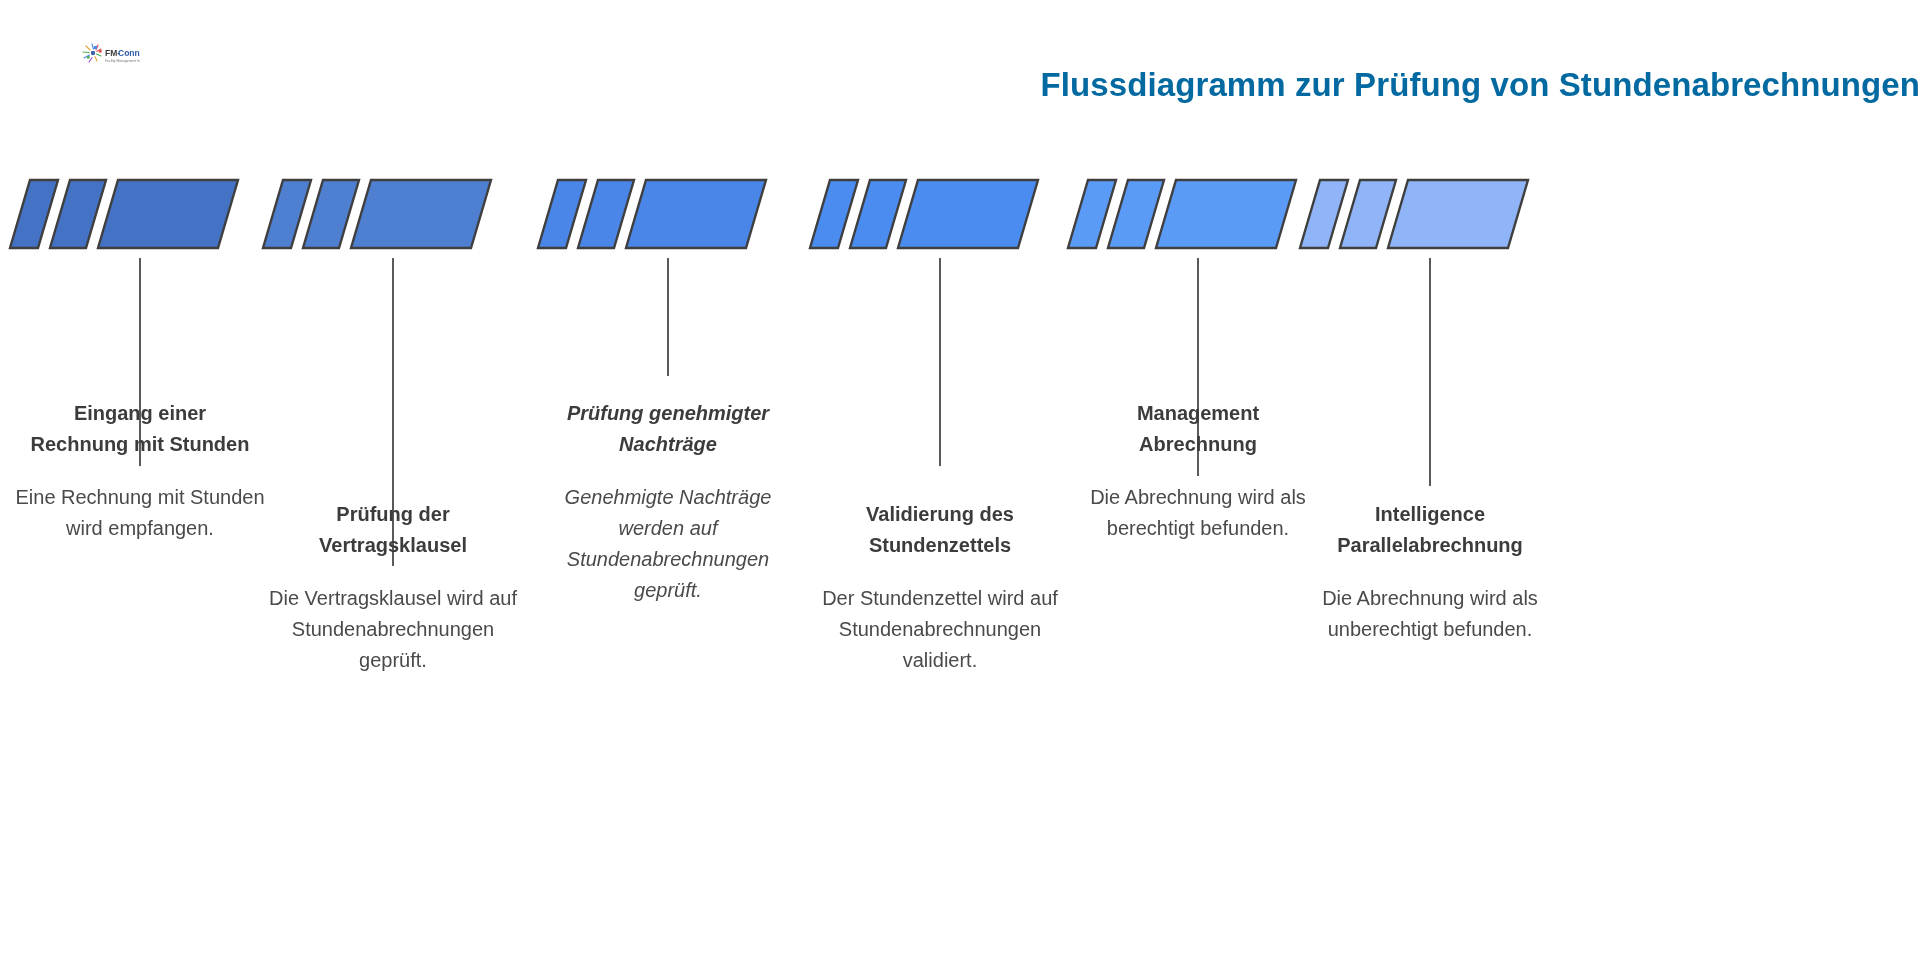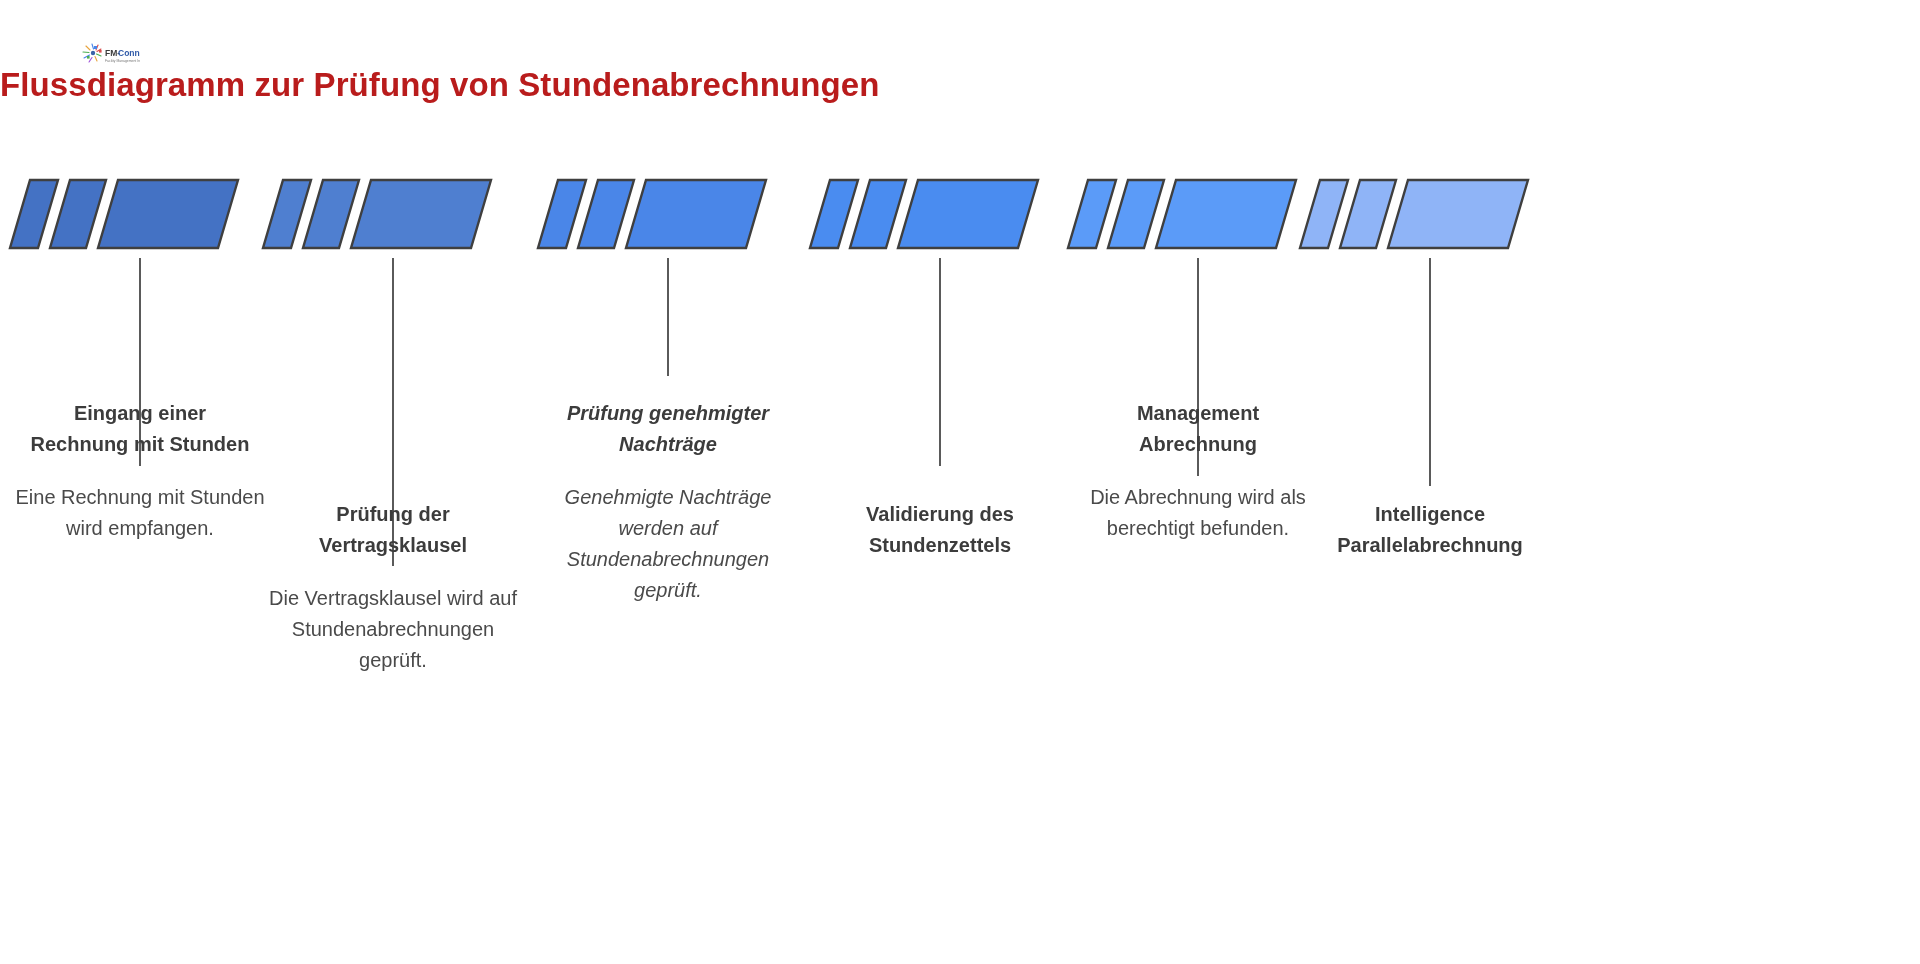--- a/index.html
+++ b/index.html
@@ -12,24 +12,24 @@
   }
   .logo{
     position:absolute;
     left:78px;top:40px;
     width:62px;height:28px;
   }
   .logo svg{display:block;}
   .title{
     position:absolute;
     left:0;right:0;top:66px;
-    text-align:left;
+    text-align:right;
     font-size:33px;
     font-weight:bold;
-    color:#b91c1c;
+    color:#0369a1;
     letter-spacing:0.1px;
   }
   .stage{
     position:absolute;
     left:0;top:0;
     width:1920px;height:964px;
   }
   .col{
     position:absolute;
     top:0;
@@ -152,20 +152,21 @@
     <div class="chev-row">
       <svg width="300" height="75" viewBox="0 0 300 75">
         <polygon points="40,2 68,2 48,70 20,70" fill="#4a8cf0" stroke="#3f3f3f" stroke-width="2.4"></polygon>
         <polygon points="80,2 116,2 96,70 60,70" fill="#4a8cf0" stroke="#3f3f3f" stroke-width="2.4"></polygon>
         <polygon points="128,2 248,2 228,70 108,70" fill="#4a8cf0" stroke="#3f3f3f" stroke-width="2.4"></polygon>
       </svg>
     </div>
     <div class="conn" style="top:258px;height:208px;"></div>
     <div class="txtblock" style="top:499px;">
       <div class="hd">Validierung des Stundenzettels</div>
+      <div class="bd">Der Stundenzettel wird auf Stundenabrechnungen validiert.</div>
     </div>
   </div>
 
   <div class="col" style="left:1048px;">
     <div class="chev-row">
       <svg width="300" height="75" viewBox="0 0 300 75">
         <polygon points="40,2 68,2 48,70 20,70" fill="#5b9bf8" stroke="#3f3f3f" stroke-width="2.4"></polygon>
         <polygon points="80,2 116,2 96,70 60,70" fill="#5b9bf8" stroke="#3f3f3f" stroke-width="2.4"></polygon>
         <polygon points="128,2 248,2 228,70 108,70" fill="#5b9bf8" stroke="#3f3f3f" stroke-width="2.4"></polygon>
       </svg>
@@ -181,16 +182,17 @@
     <div class="chev-row">
       <svg width="300" height="75" viewBox="0 0 300 75">
         <polygon points="40,2 68,2 48,70 20,70" fill="#8fb4f7" stroke="#3f3f3f" stroke-width="2.4"></polygon>
         <polygon points="80,2 116,2 96,70 60,70" fill="#8fb4f7" stroke="#3f3f3f" stroke-width="2.4"></polygon>
         <polygon points="128,2 248,2 228,70 108,70" fill="#8fb4f7" stroke="#3f3f3f" stroke-width="2.4"></polygon>
       </svg>
     </div>
     <div class="conn" style="top:258px;height:228px;"></div>
     <div class="txtblock" style="top:499px;">
       <div class="hd">Intelligence Parallelabrechnung</div>
+      <div class="bd">Die Abrechnung wird als unberechtigt befunden.</div>
     </div>
   </div>
 
 </div>
 
 </body></html>

